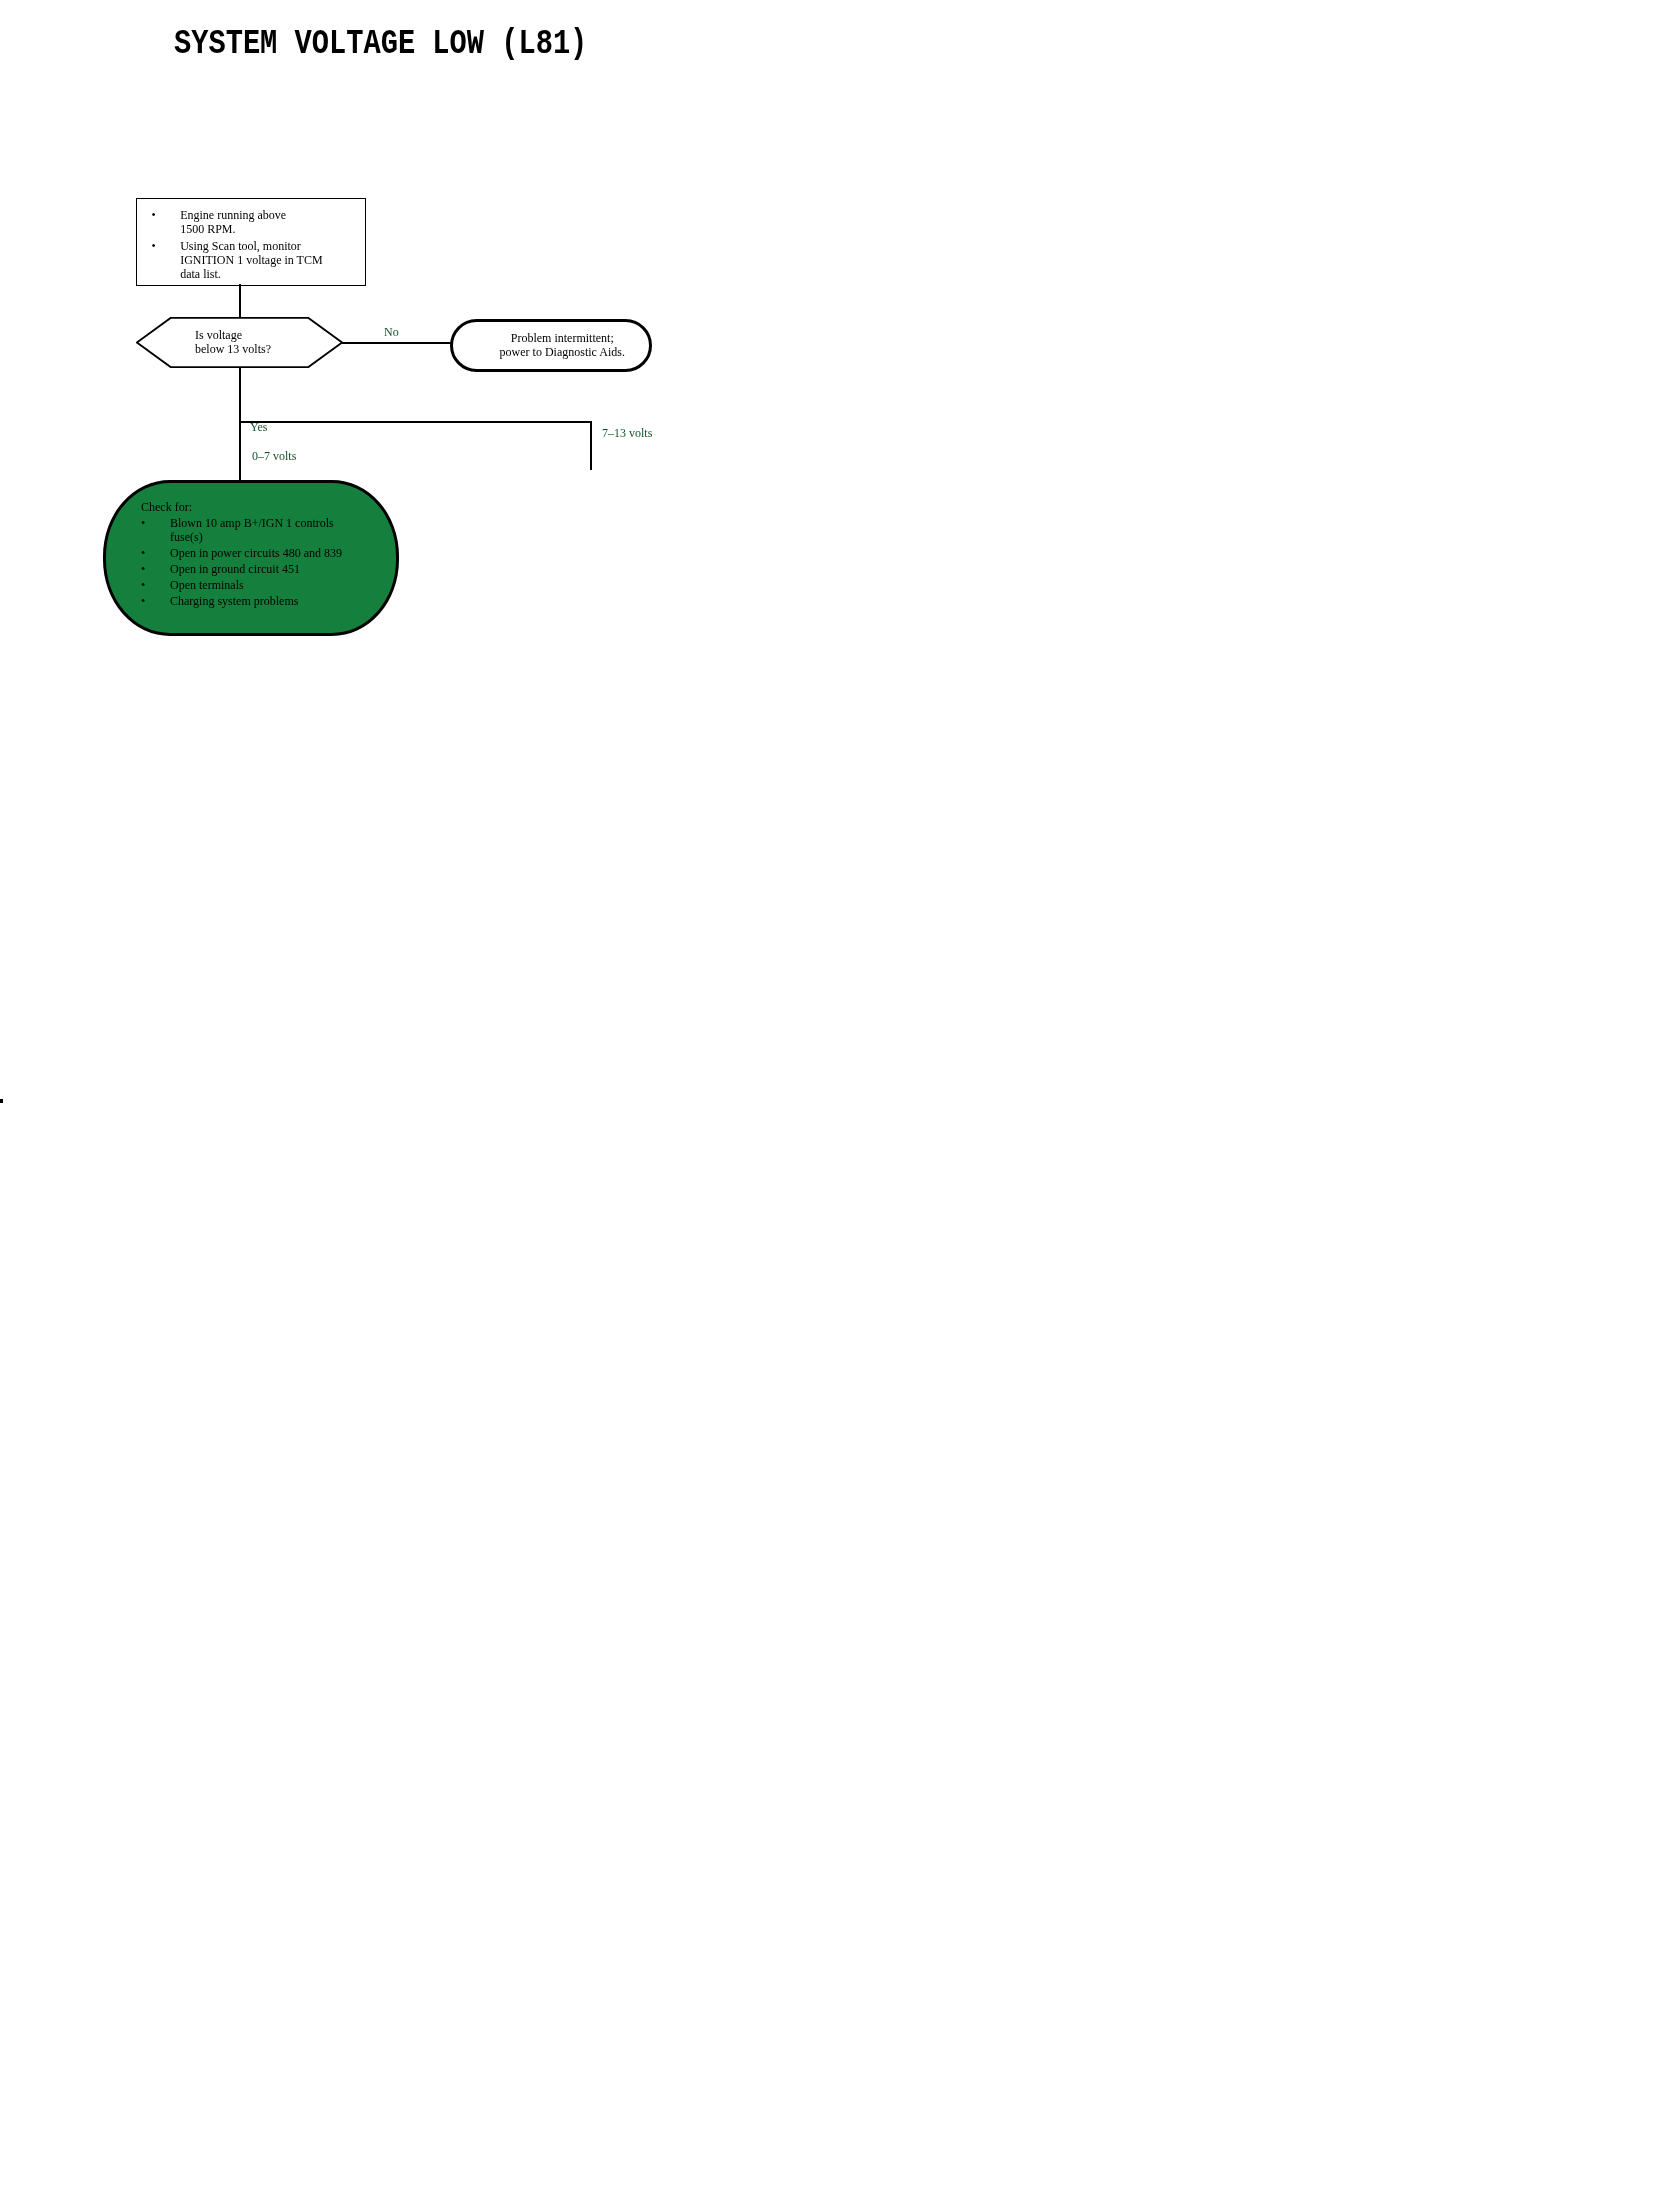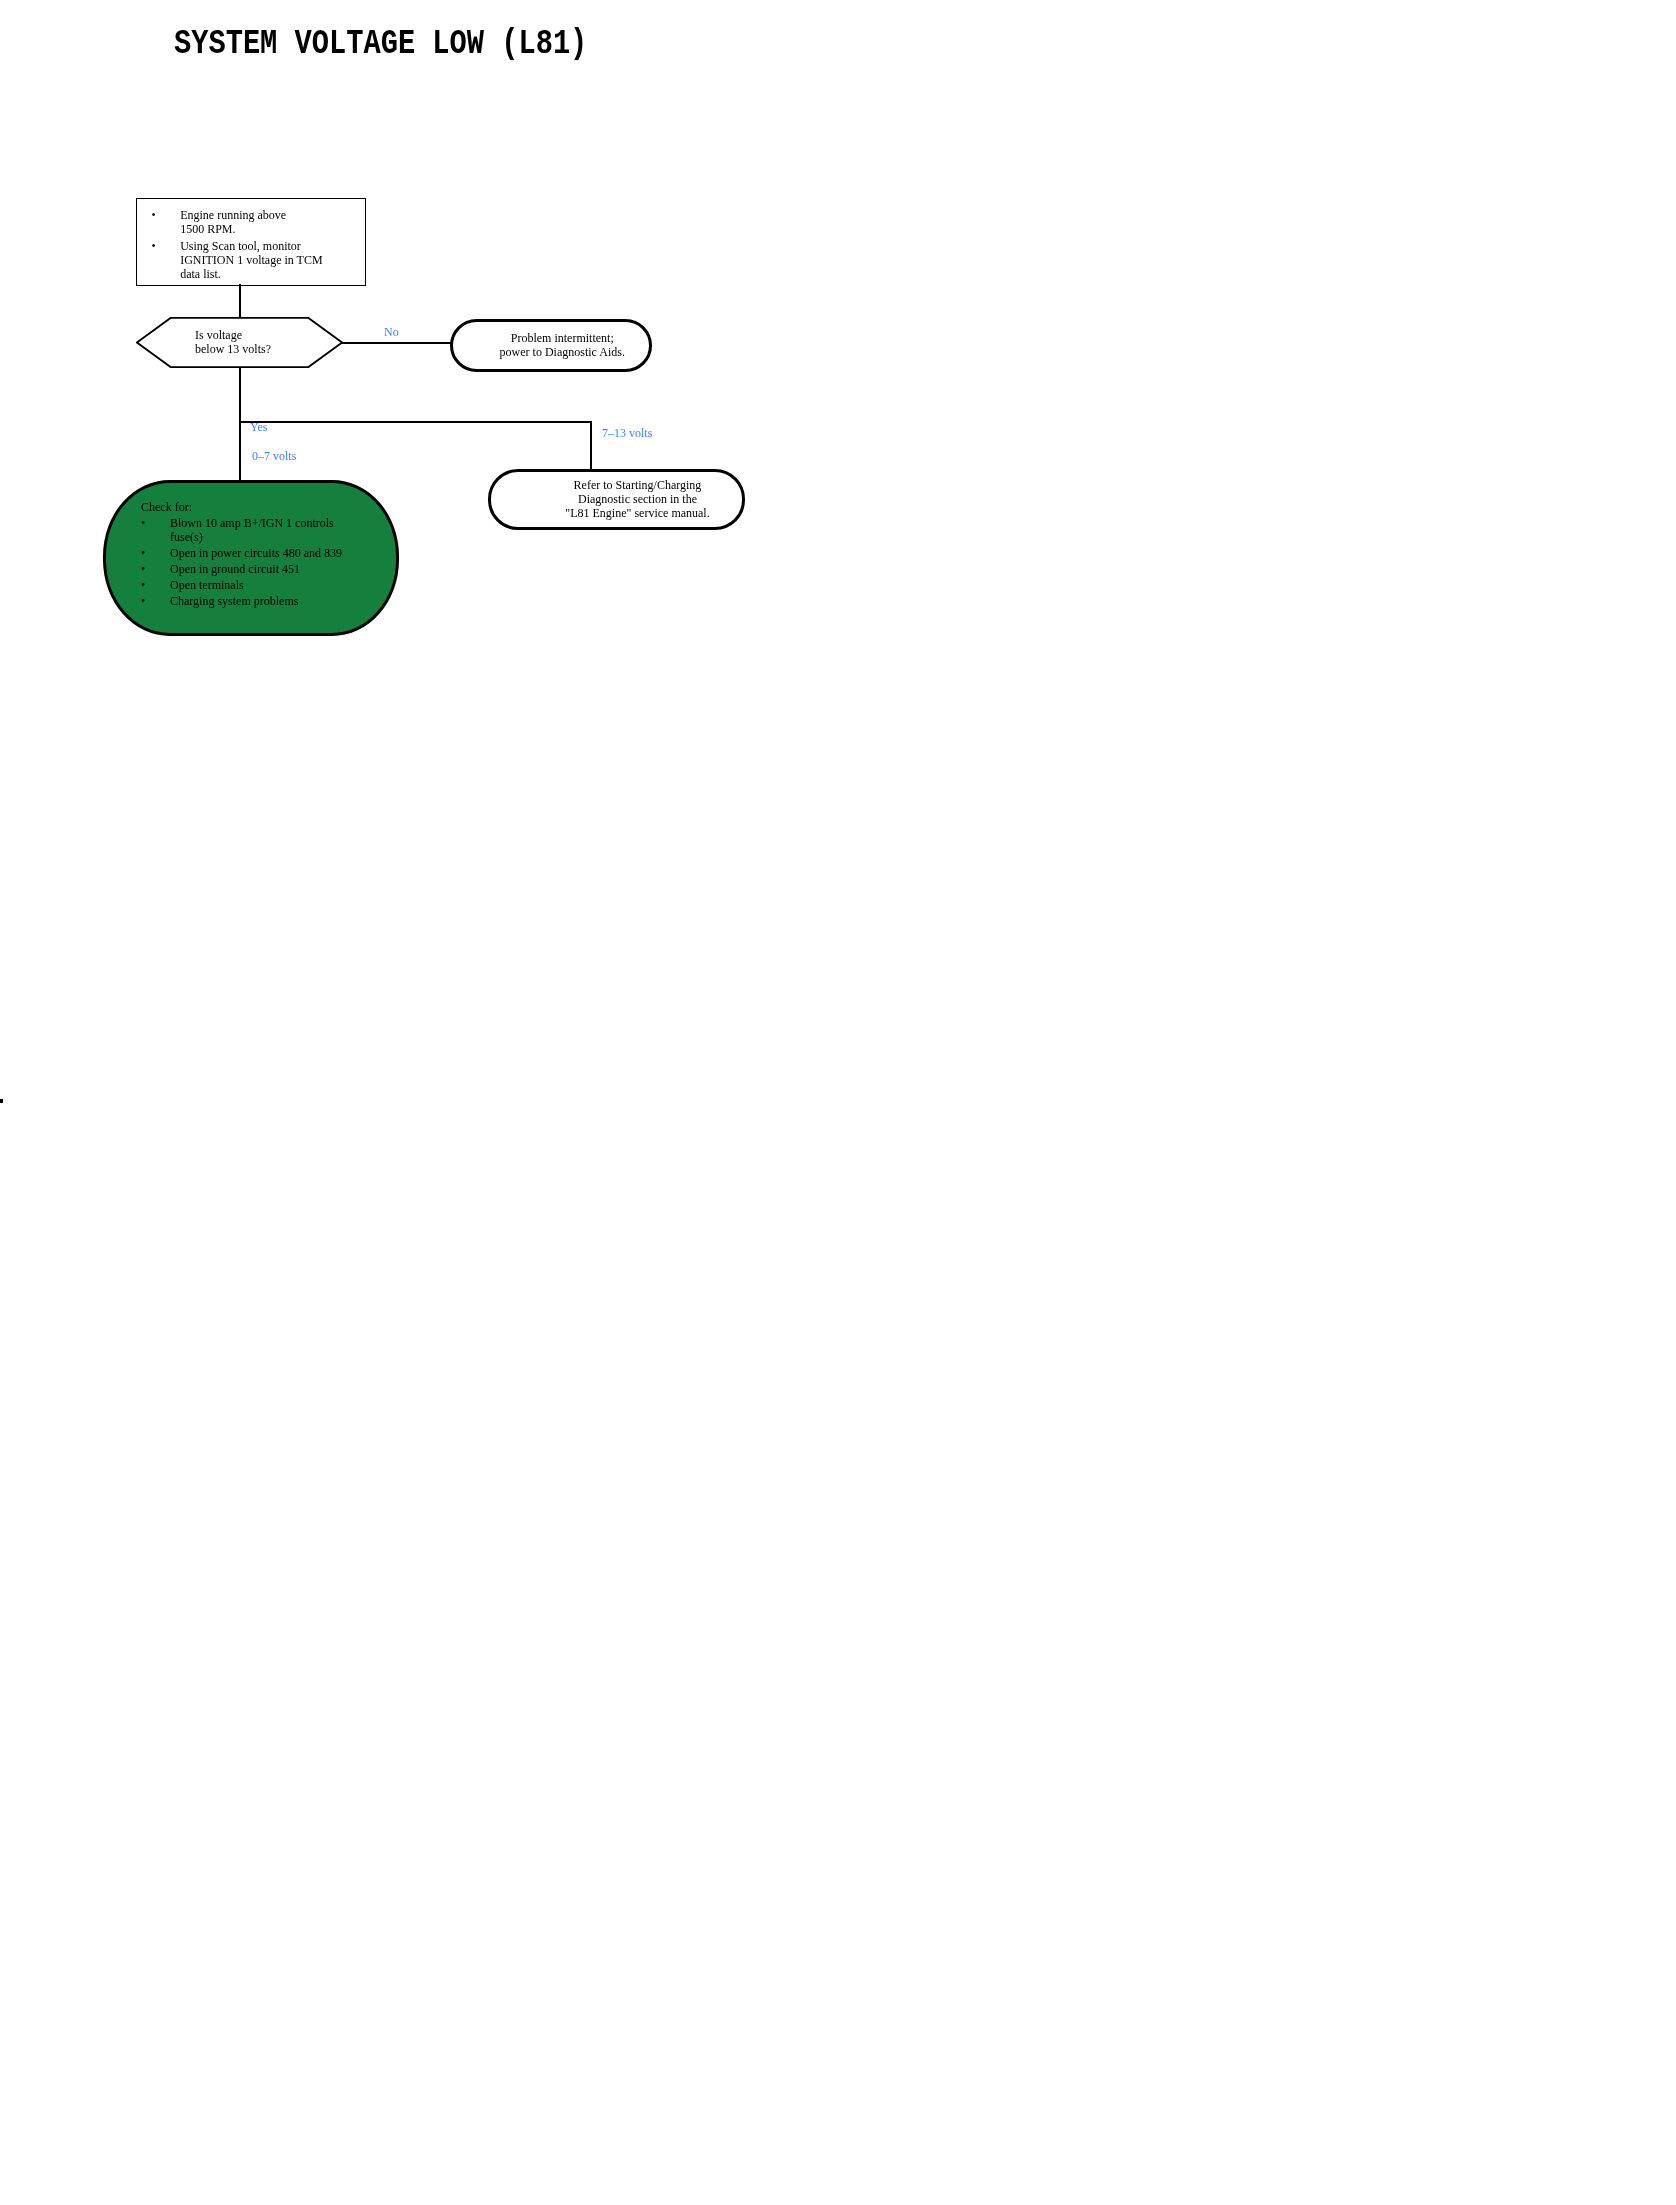--- a/index.html
+++ b/index.html
@@ -11,21 +11,21 @@
     font-family: "Liberation Serif", "DejaVu Serif", serif;
     color: #000;
     overflow: hidden;
   }
   .line { position: absolute; background: #000; }
   .lbl {
     position: absolute;
     font-size: 12px;
     line-height: 14px;
     white-space: pre;
-    color: #3b82f6;
+    color: #14532d;
   }
   #title {
     position: absolute;
     left: 174px;
     top: 27px;
     font-family: "Liberation Mono", "DejaVu Sans Mono", monospace;
     font-weight: bold;
     font-size: 35px;
     line-height: 35px;
     white-space: nowrap;
@@ -142,22 +142,17 @@
     <div class="b-row">
       <span class="b-marker">•</span>
       <span class="b-text">Open terminals</span>
     </div>
     <div class="b-row">
       <span class="b-marker">•</span>
       <span class="b-text">Charging system problems</span>
     </div>
   </div>
 
-  <div id="refer-box">
-    <div class="t">Refer to Starting/Charging</div>
-    <div class="t">Diagnostic section in the</div>
-    <div class="t">"L81 Engine" service manual.</div>
-  </div>
 
   <div id="corner-mark"></div>
 
 </div>
 
 
 </body></html>

